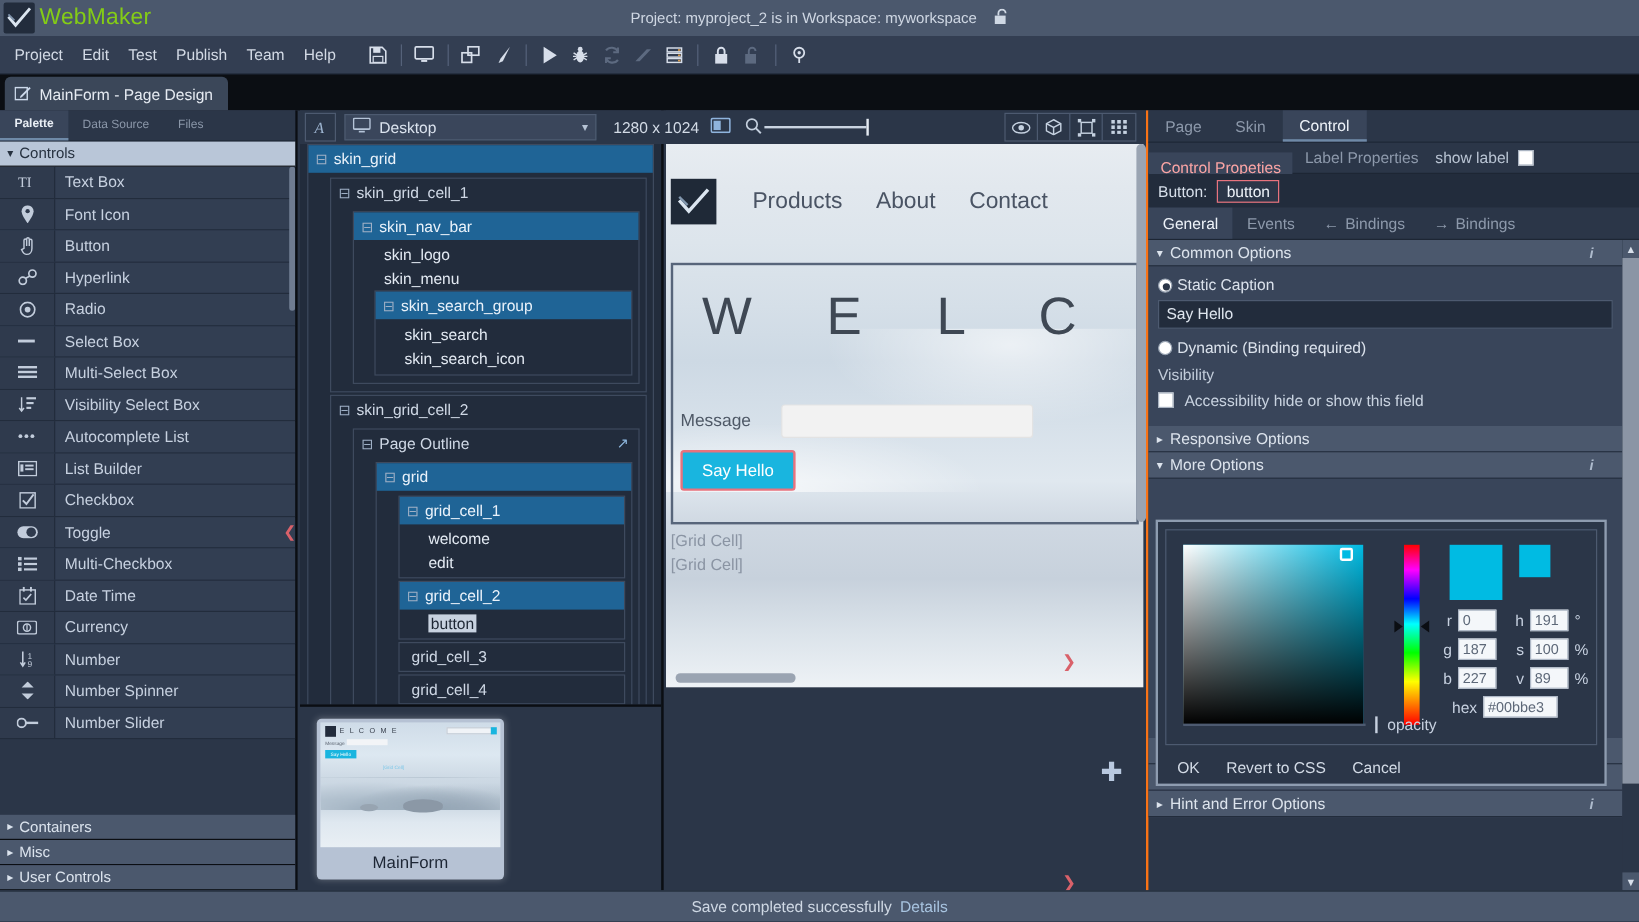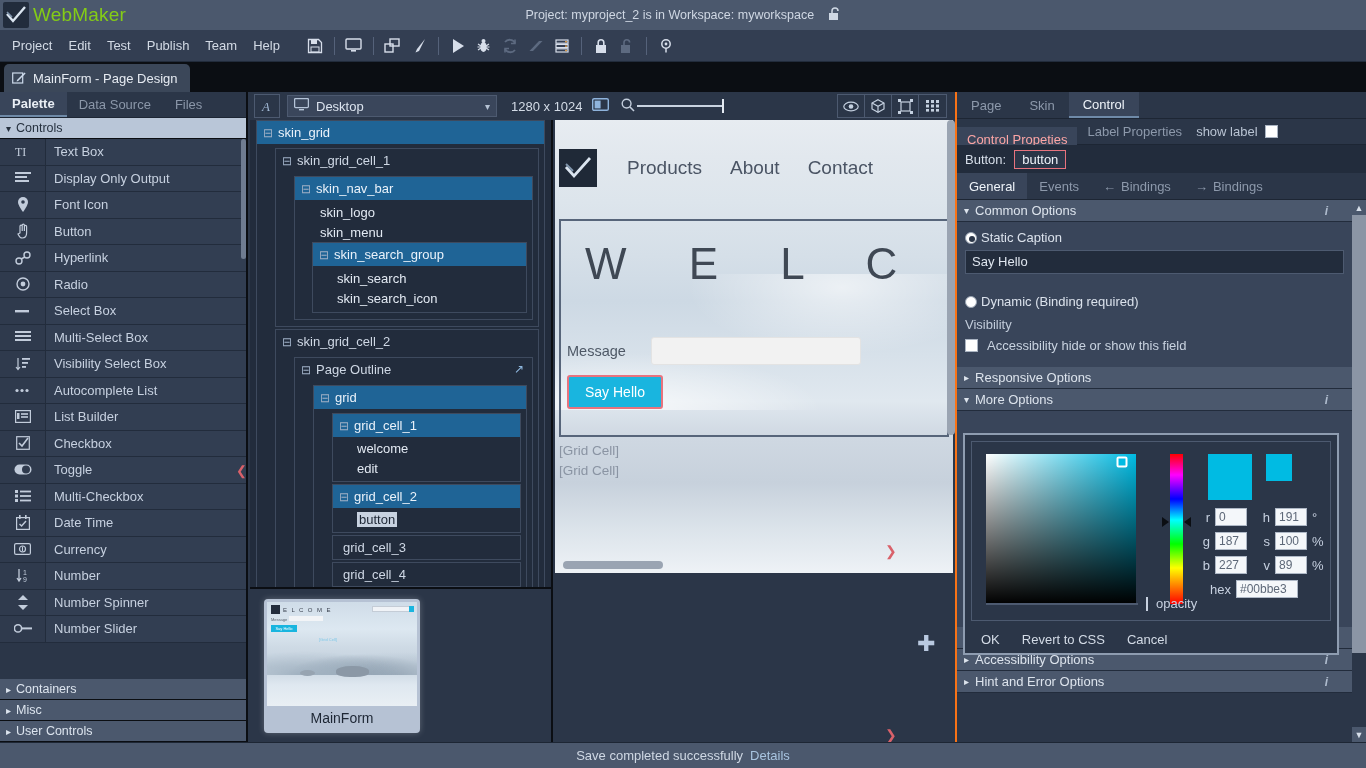--- a/index.html
+++ b/index.html
@@ -71,21 +71,21 @@
   .left-panel {
     position: absolute; left: 0; top: 92px; width: 248px; bottom: 26px;
     background: #2b3648; border-right: 2px solid #0b0e13;
     display: flex; flex-direction: column;
   }
   .left-tabs {
     height: 26px; background: #2b3648; display: flex; align-items: stretch;
     border-bottom: 1px solid #1d2634;
   }
   .ltab {
-    padding: 0 12px; display: flex; align-items: center; font-size: 13px;
+    padding: 0 12px; display: flex; align-items: center; font-size: 10px;
     color: #8b97a9;
   }
   .ltab.active { color: #e9eef5; background: #39455a; font-weight: bold; border-bottom: 2px solid #6f8aa8; }
   .section-head {
     height: 21px; background: #b9c6d8; color: #26313f;
     display: flex; align-items: center; padding-left: 6px;
     font-size: 12.5px; border-bottom: 1px solid #0b0e13;
   }
   .section-head .caret { margin-right: 5px; font-size: 10px; }
   .section-head.collapsed { background: #4b586d; color: #dce4ee; }
@@ -490,30 +490,20 @@
     </div>
 
     <div class="palette-list">
       <div class="pal-row">
         <span class="pal-ic">
           <svg width="16" height="14" viewBox="0 0 16 14">
               <text x="0" y="11" font-size="12" fill="currentColor" font-family="Liberation Serif, serif">TI</text>
             </svg>
         </span>
         <span class="pal-label">Text Box</span>
-      </div>
-      <div class="pal-row">
-        <span class="pal-ic">
-          <svg width="16" height="12" viewBox="0 0 16 12">
-              <rect y="0" width="16" height="2" fill="currentColor"></rect>
-              <rect y="4" width="12" height="2" fill="currentColor"></rect>
-              <rect y="8" width="14" height="2" fill="currentColor"></rect>
-            </svg>
-        </span>
-        <span class="pal-label">Display Only Output</span>
       </div>
       <div class="pal-row">
         <span class="pal-ic">
           <svg width="12" height="15" viewBox="0 0 12 15">
               <path d="M6 0a5 5 0 0 0-5 5c0 3.6 5 10 5 10s5-6.4 5-10a5 5 0 0 0-5-5z" fill="currentColor"></path>
               <circle cx="6" cy="5" r="1.8" fill="#2f3a4d"></circle>
             </svg>
         </span>
         <span class="pal-label">Font Icon</span>
       </div>
@@ -1000,21 +990,21 @@
           <span>Common Options</span>
           <span class="info">i</span>
         </div>
 
         <div class="opt-body">
           <div class="radio-row">
             <span class="radio on"></span>
             <span>Static Caption</span>
           </div>
           <div class="text-input">Say Hello</div>
-          <div class="radio-row" style="margin-top:20px;">
+          <div class="radio-row" style="margin-top:8px;">
             <span class="radio"></span>
             <span>Dynamic (Binding required)</span>
           </div>
 
           <div class="sub-label">Visibility</div>
           <div class="chk-row">
             <span class="cbox"></span>
             <span>Accessibility hide or show this field</span>
           </div>
         </div>

